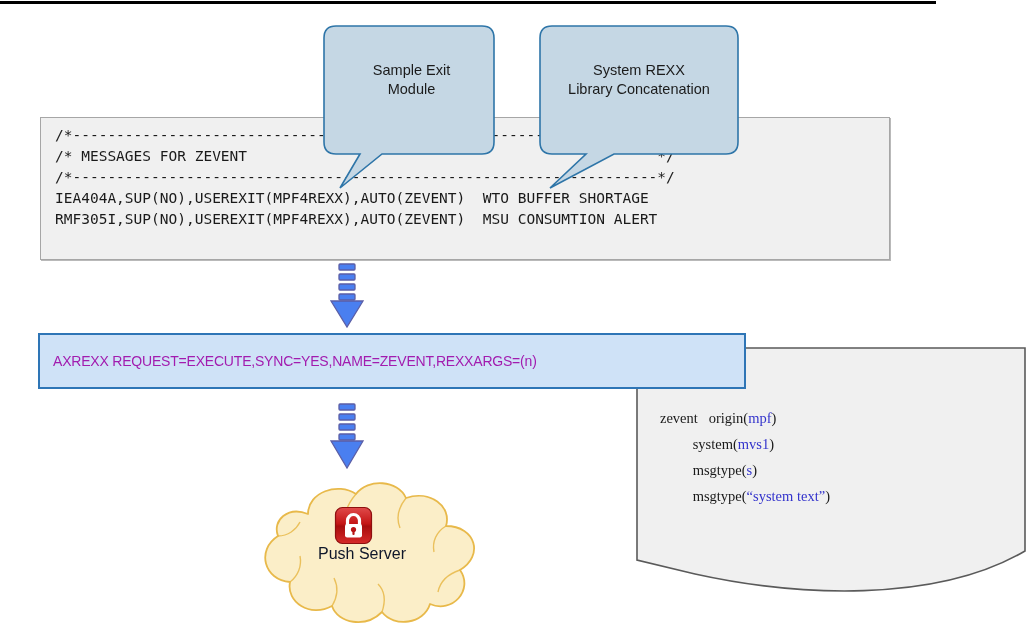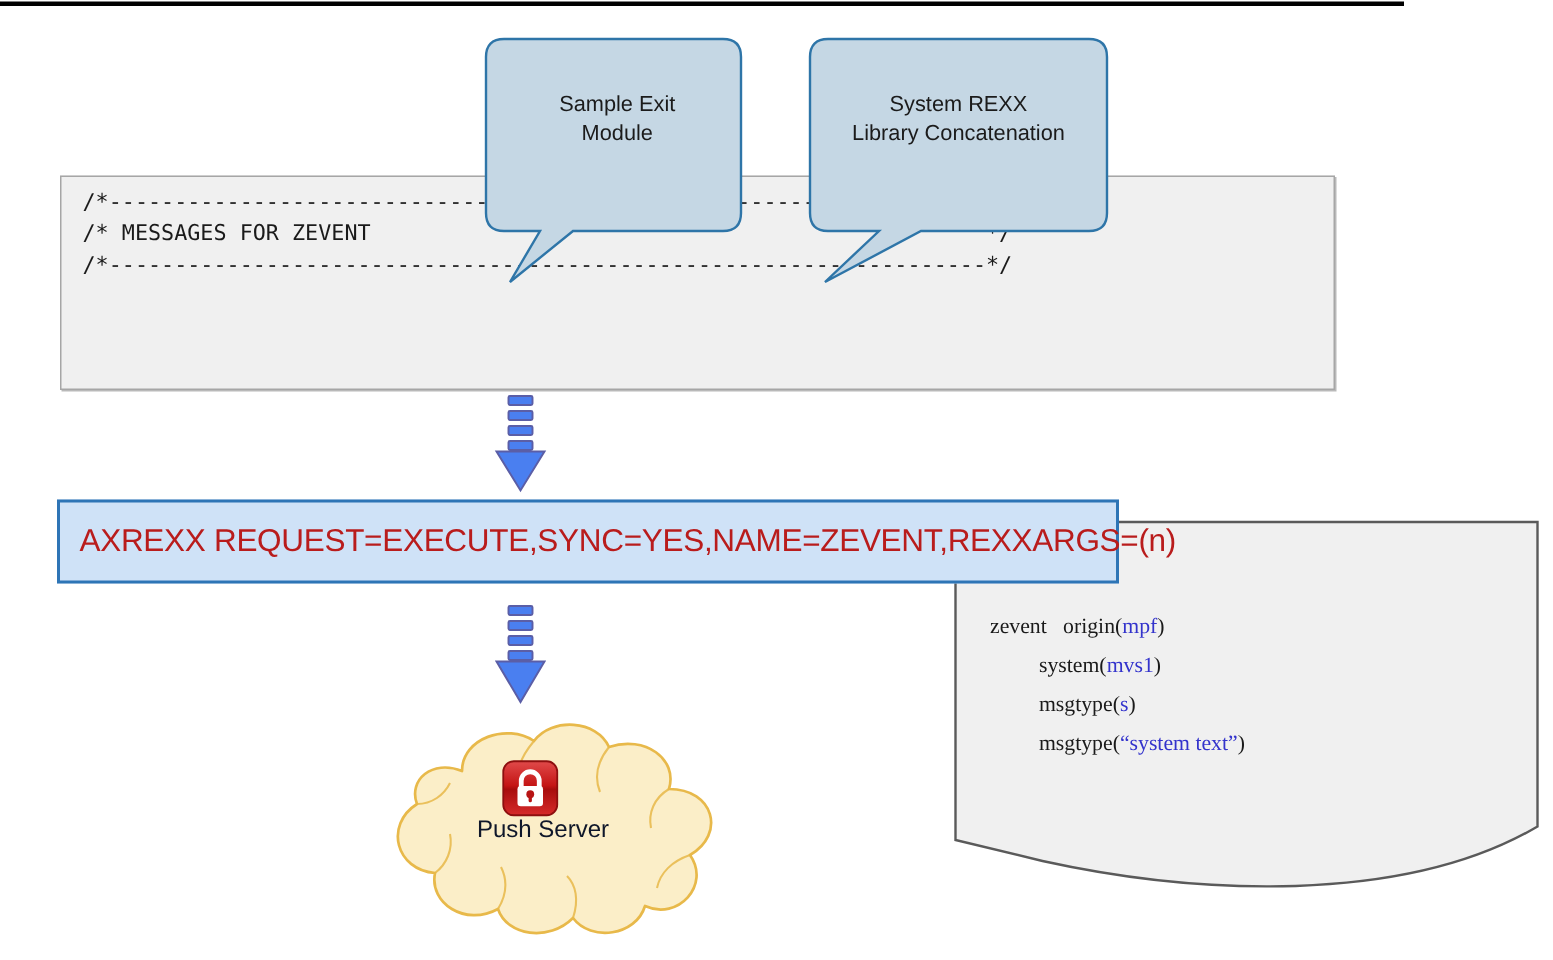--- a/index.html
+++ b/index.html
@@ -78,22 +78,22 @@
     width: 708px;
     height: 56px;
     background: #cfe2f7;
     border: 2px solid #2e75b6;
     box-sizing: border-box;
     display: flex;
     align-items: center;
     padding-left: 13px;
   }
   .axrexx-text {
-    font-size: 21px;
-    color: #b91c1c;
+    font-size: 14px;
+    color: #a21caf;
     letter-spacing: -0.2px;
     white-space: nowrap;
   }
 
   
   .doc-shape {
     position: absolute;
     left: 635px;
     top: 346px;
     width: 392px;
@@ -143,20 +143,22 @@
 <body>
 
 <div id="canvas">
 
   <div class="top-rule"></div>
 
   <div class="code-block">
     <div class="code-line">/*-------------------------------------------------------------------*/</div>
     <div class="code-line">/* MESSAGES FOR ZEVENT                                               */</div>
     <div class="code-line">/*-------------------------------------------------------------------*/</div>
+    <div class="code-line">IEA404A,SUP(NO),USEREXIT(MPF4REXX),AUTO(ZEVENT)  WTO BUFFER SHORTAGE</div>
+    <div class="code-line">RMF305I,SUP(NO),USEREXIT(MPF4REXX),AUTO(ZEVENT)  MSU CONSUMTION ALERT</div>
   </div>
 
   <div class="callout" style="left:312px; top:24px; width:182px; height:160px;">
     <svg width="182" height="160" viewBox="0 0 182 160">
       <path d="M 12 14
                Q 12 2 24 2
                L 170 2
                Q 182 2 182 14
                L 182 118
                Q 182 130 170 130

